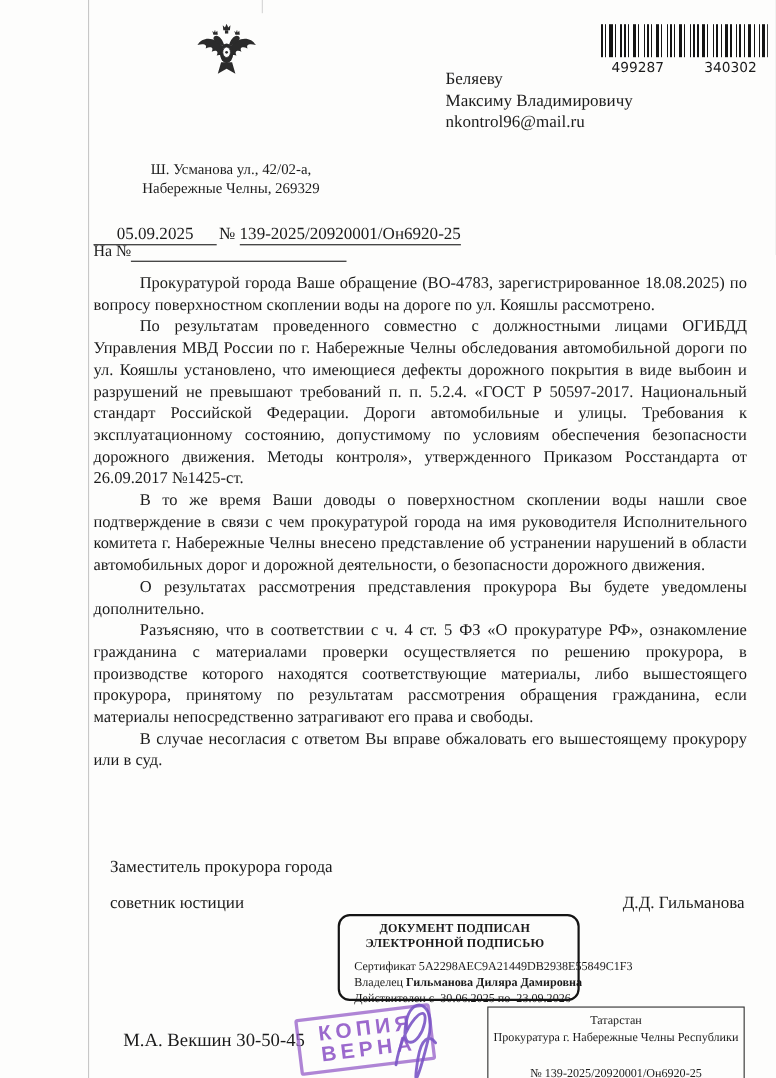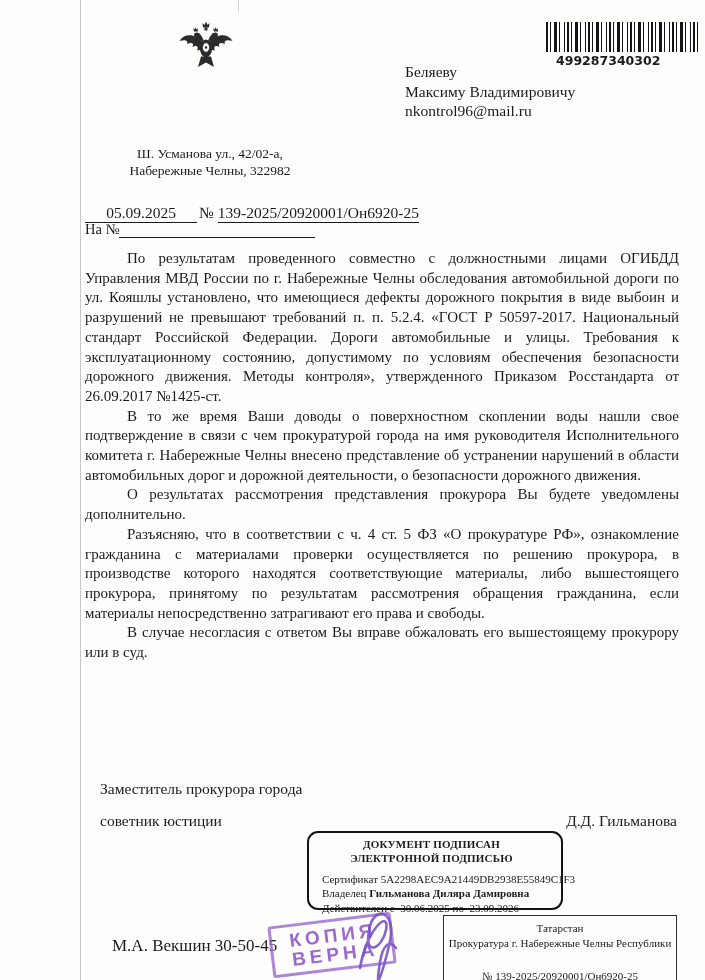--- a/index.html
+++ b/index.html
@@ -22,43 +22,43 @@
 
   
   .recipient{position:absolute;left:405px;top:62px;font-size:15.5px;line-height:1.27;}
   .recipient .email{}
   .barcode-wrap{position:absolute;left:546px;top:22px;width:152px;}
   .barcode{height:30px;width:100%;
     background:repeating-linear-gradient(90deg,
       #151515 0 2px, #fff 2px 4px, #151515 4px 5px, #fff 5px 8px,
       #151515 8px 11px, #fff 11px 13px, #151515 13px 14px, #fff 14px 18px,
       #151515 18px 19px, #fff 19px 21px);}
-  .barcode-nums{display:flex;padding:0 10px;
-    font-family:"DejaVu Sans","Liberation Sans",sans-serif;font-size:12.5px;margin-top:1px;font-weight:bold;}
+  .barcode-nums{display:flex;justify-content:space-between;padding:0 10px;
+    font-family:"DejaVu Sans","Liberation Sans",sans-serif;font-size:12.5px;margin-top:1px;}
 
   
   .refline{position:absolute;left:85px;top:204px;font-size:15.5px;white-space:nowrap;}
   .u{display:inline-block;border-bottom:1.3px solid #1b1b1b;}
   .ref-date{width:112px;text-align:center;}
   .ref-num{padding:0 4px 0 2px;}
   .replyline{position:absolute;left:85px;top:221px;font-size:14.5px;}
   .reply-blank{width:196px;vertical-align:baseline;height:16px;}
 
   
   .body-text{position:absolute;left:85px;top:249px;width:594px;
     font-size:15px;line-height:19.7px;text-align:justify;}
   .body-text p{margin:0;text-indent:42px;}
 
   
   .sig-pos1{position:absolute;left:100px;top:780px;font-size:15.5px;}
   .sig-row{position:absolute;left:100px;top:812px;width:577px;display:flex;
     justify-content:space-between;font-size:15.5px;}
 
   
-  .esign{position:absolute;left:307px;top:831px;width:256px;height:79px;
+  .esign{position:absolute;left:307px;top:831px;width:220px;height:79px;
     box-sizing:border-box;border:2.5px solid #141414;border-radius:11px;
     padding:5px 20px 4px 13px;font-size:11px;line-height:1.32;}
   .esign-head{text-align:center;font-weight:bold;font-size:11px;line-height:1.25;margin-bottom:6px;letter-spacing:.2px;}
   .esign-line{white-space:nowrap;}
   .esign-line b{font-weight:bold;}
 
   
   .executor{position:absolute;left:112px;top:936px;font-size:17px;}
   .copy-stamp{position:absolute;left:270px;top:919px;width:124px;height:52px;
     box-sizing:border-box;border:3px solid rgba(148,92,200,.75);border-radius:3px;
@@ -90,21 +90,21 @@
       <rect x="57" y="18" width="6" height="6"></rect>
       <ellipse cx="60" cy="60" rx="12" ry="18"></ellipse>
       <path d="M50 76 L70 76 L76 97 L60 88 L44 97 Z"></path>
       <ellipse cx="60" cy="58" rx="7" ry="9.5" fill="#ffffff" stroke="#2b2b2b" stroke-width="1.5"></ellipse>
       <circle cx="60" cy="58" r="2.5" fill="#2b2b2b"></circle>
     </g>
   </svg>
 
   <div class="lh-addr">
     <div>Ш. Усманова ул., 42/02-а,</div>
-    <div>Набережные Челны, 322982</div>
+    <div>Набережные Челны, 269329</div>
   </div>
 
   <div class="recipient">
     <div>Беляеву</div>
     <div>Максиму Владимировичу</div>
     <div class="email">nkontrol96@mail.ru</div>
   </div>
 
   <div class="barcode-wrap">
     <div class="barcode"></div>
@@ -115,20 +115,21 @@
   </div>
 
   <div class="refline">
     <span class="u ref-date">05.09.2025</span><span class="ref-num">№</span><span class="u">139-2025/20920001/Он6920-25</span>
   </div>
   <div class="replyline">
     <span>На №</span><span class="u reply-blank">&nbsp;</span>
   </div>
 
   <div class="body-text">
+    <p>Прокуратурой города Ваше обращение (ВО-4783, зарегистрированное 18.08.2025) по вопросу поверхностном скоплении воды на дороге по ул. Кояшлы рассмотрено.</p>
     <p>По результатам проведенного совместно с должностными лицами ОГИБДД Управления МВД России по г. Набережные Челны обследования автомобильной дороги по ул. Кояшлы установлено, что имеющиеся дефекты дорожного покрытия в виде выбоин и разрушений не превышают требований п. п. 5.2.4. «ГОСТ Р 50597-2017. Национальный стандарт Российской Федерации. Дороги автомобильные и улицы. Требования к эксплуатационному состоянию, допустимому по условиям обеспечения безопасности дорожного движения. Методы контроля», утвержденного Приказом Росстандарта от 26.09.2017 №1425-ст.</p>
     <p>В то же время Ваши доводы о поверхностном скоплении воды нашли свое подтверждение в связи с чем прокуратурой города на имя руководителя Исполнительного комитета г. Набережные Челны внесено представление об устранении нарушений в области автомобильных дорог и дорожной деятельности, о безопасности дорожного движения.</p>
     <p>О результатах рассмотрения представления прокурора Вы будете уведомлены дополнительно.</p>
     <p>Разъясняю, что в соответствии с ч. 4 ст. 5 ФЗ «О прокуратуре РФ», ознакомление гражданина с материалами проверки осуществляется по решению прокурора, в производстве которого находятся соответствующие материалы, либо вышестоящего прокурора, принятому по результатам рассмотрения обращения гражданина, если материалы непосредственно затрагивают его права и свободы.</p>
     <p>В случае несогласия с ответом Вы вправе обжаловать его вышестоящему прокурору или в суд.</p>
   </div>
 
   <div class="sig-pos1">Заместитель прокурора города</div>
   <div class="sig-row">
     <span>советник юстиции</span>

